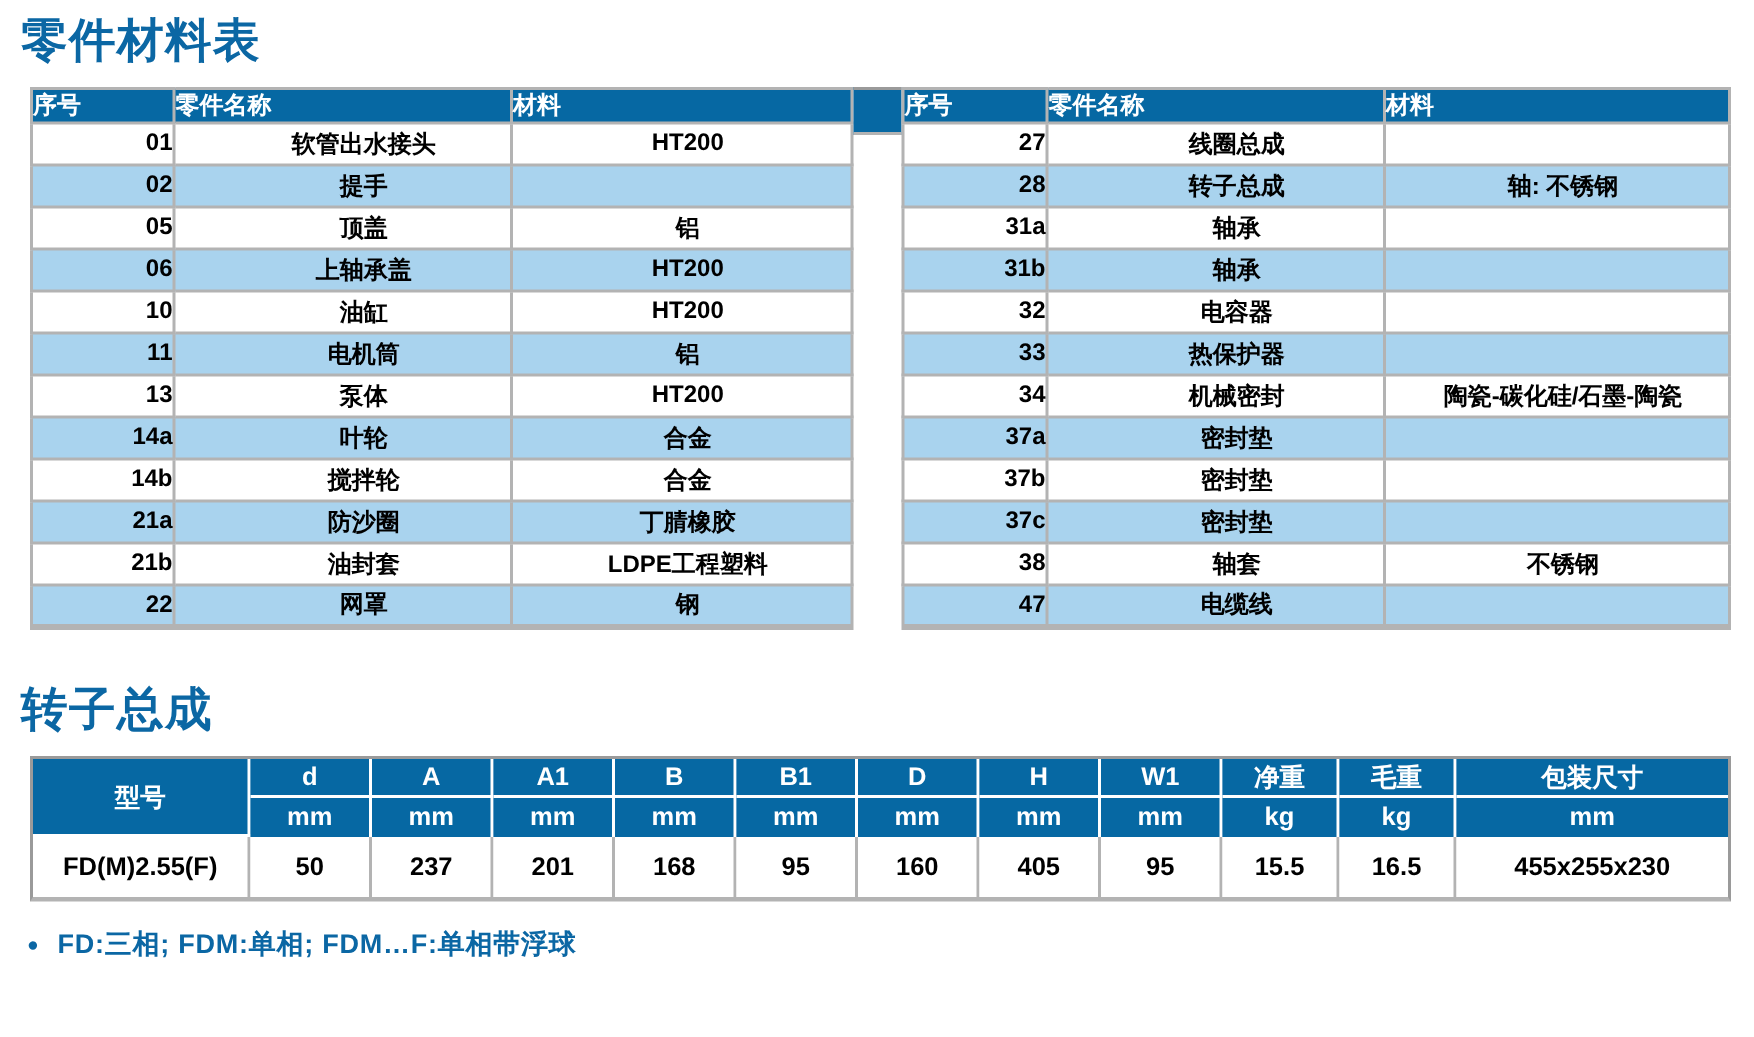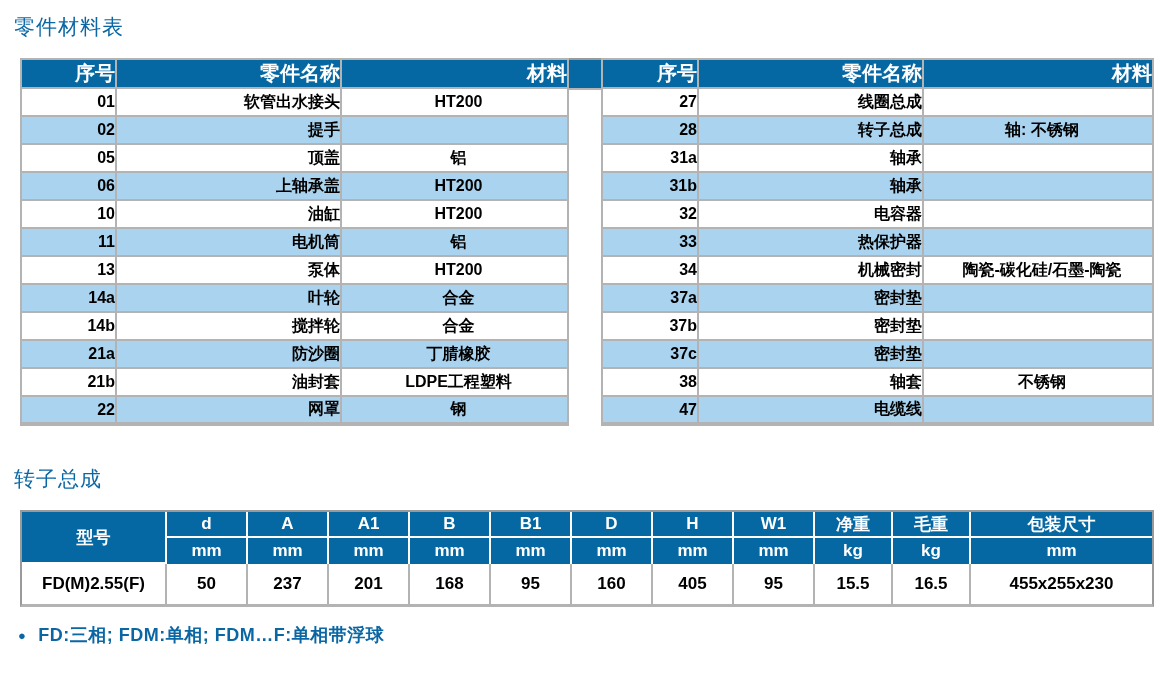--- a/index.html
+++ b/index.html
@@ -7,40 +7,40 @@
     --row-blue:#a9d3ee;
     --title-blue:#0b67a4;
     --border-light:#b3b3b3;
     --border-dark:#9a9a9a;
   }
   *{margin:0;padding:0;box-sizing:border-box;}
   html,body{width:1169px;height:691px;background:#fff;overflow:hidden;}
   body{font-family:"Liberation Sans","DejaVu Sans",sans-serif;color:#000;}
 
   .page-title{
-    font-size:21px;font-weight:400;color:var(--title-blue);
+    font-size:31px;font-weight:700;color:var(--title-blue);
     margin:10px 0 14px 14px;line-height:34px;letter-spacing:1px;
   }
   .title-2{margin-top:36px;}
 
   
   .parts-wrap{display:flex;margin-left:20px;width:1130px;align-items:flex-start;}
   table.parts{border-collapse:collapse;table-layout:fixed;}
   table.parts-left{width:547px;}
   table.parts-right{width:551px;}
   table.parts,table.parts th,table.parts td{border:2px solid var(--border-light);}
   table.parts{border-color:var(--border-dark);border-bottom-width:4px;border-bottom-color:var(--border-light);}
   table.parts th{
-    background:var(--header-blue);color:#fff;font-size:20px;font-weight:700;
-    height:14px;text-align:right;
+    background:var(--header-blue);color:#fff;font-size:16px;font-weight:700;
+    height:14px;text-align:left;
   }
   table.parts td{height:28px;font-size:16px;font-weight:700;vertical-align:middle;background:#fff;}
   table.parts tbody tr:nth-child(even) td{background:var(--row-blue);}
   table.parts td.c0{text-align:right;}
-  table.parts td.c1{text-align:right;padding-left:28px;}
+  table.parts td.c1{text-align:center;padding-left:28px;}
   table.parts td.c2{text-align:center;padding-left:8px;}
 
   .spacer-col{width:32px;flex:0 0 32px;}
   .spacer-head{
     height:32px;background:var(--header-blue);
     border-top:2px solid var(--border-dark);
     border-bottom:2px solid var(--border-light);
   }
 
   

